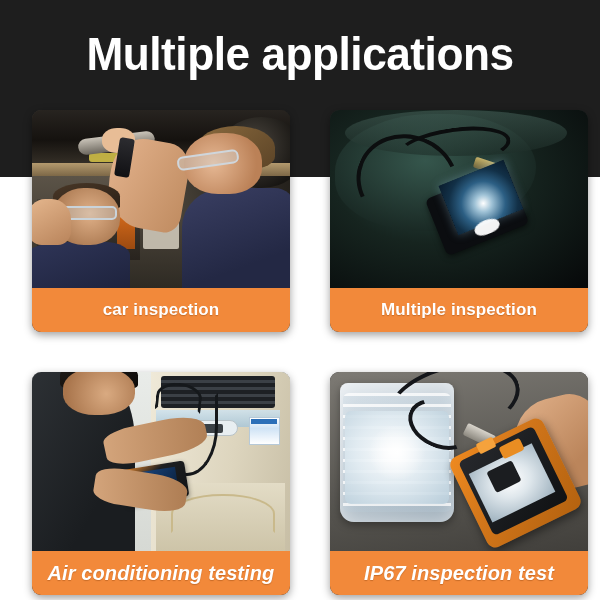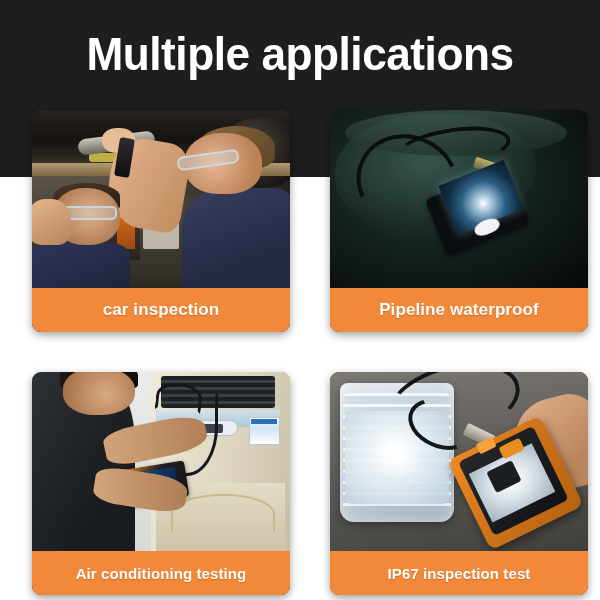--- a/index.html
+++ b/index.html
@@ -48,21 +48,21 @@
     position:absolute; left:0; right:0; bottom:0; height:44px;
     background:#f2893a;
     color:#ffffff;
     font-size:17px;
     font-weight:bold;
     display:flex; align-items:center; justify-content:center;
     text-align:center;
     letter-spacing:0.1px;
     text-shadow:0 1px 1px rgba(120,55,10,0.35);
   }
-  .cap-sm { font-size:15px; }
+  .cap-sm { font-size:20px;font-style:italic; }
 
   
   .scene { position:absolute; inset:0; }
   .sh { position:absolute; }
 
   
   .c1-bg { inset:0; background:
       radial-gradient(circle at 30% 62%, #6d6253 0%, #3c372f 45%, #1d1a16 100%); }
   .c1-chassis { left:-4%; top:-2%; width:108%; height:36%;
       background:linear-gradient(180deg,#2a2622 0%,#15120f 55%,#3a342b 100%);
@@ -298,21 +298,21 @@
         <div class="sh c2-drum"></div>
         <div class="sh c2-rim"></div>
         <div class="sh c2-cable-a"></div>
         <div class="sh c2-cable-b"></div>
         <div class="sh c2-connector"></div>
         <div class="sh c2-phone"></div>
         <div class="sh c2-screen"></div>
         <div class="sh c2-glint"></div>
       </div>
     </div>
-    <div class="caption">Pipeline waterproof</div>
+    <div class="caption">Multiple inspection</div>
   </div>
 
   <div class="card">
     <div class="photo">
       <div class="scene">
         <div class="sh c3-bg"></div>
         <div class="sh c3-unit"></div>
         <div class="sh c3-grille"></div>
         <div class="sh c3-glassband"></div>
         <div class="sh c3-ctrl"></div>

